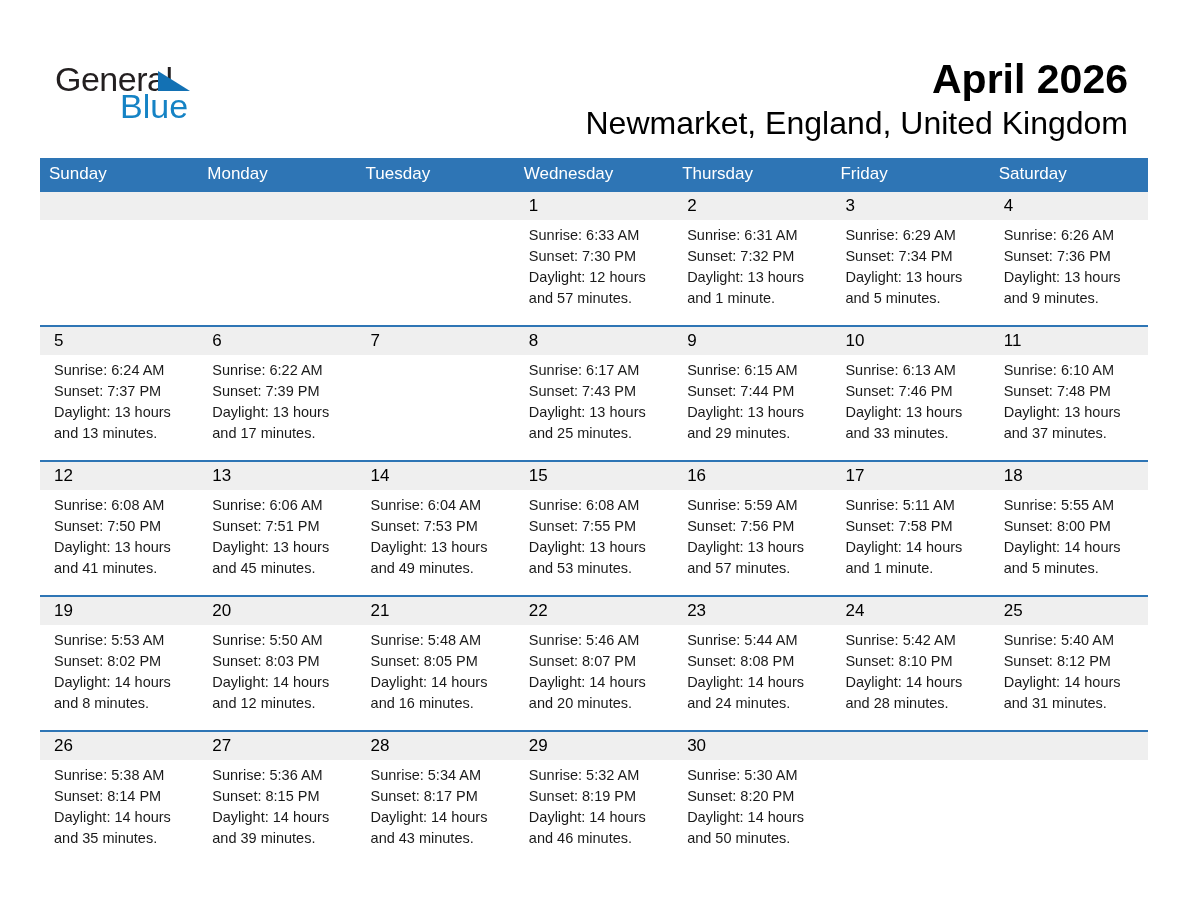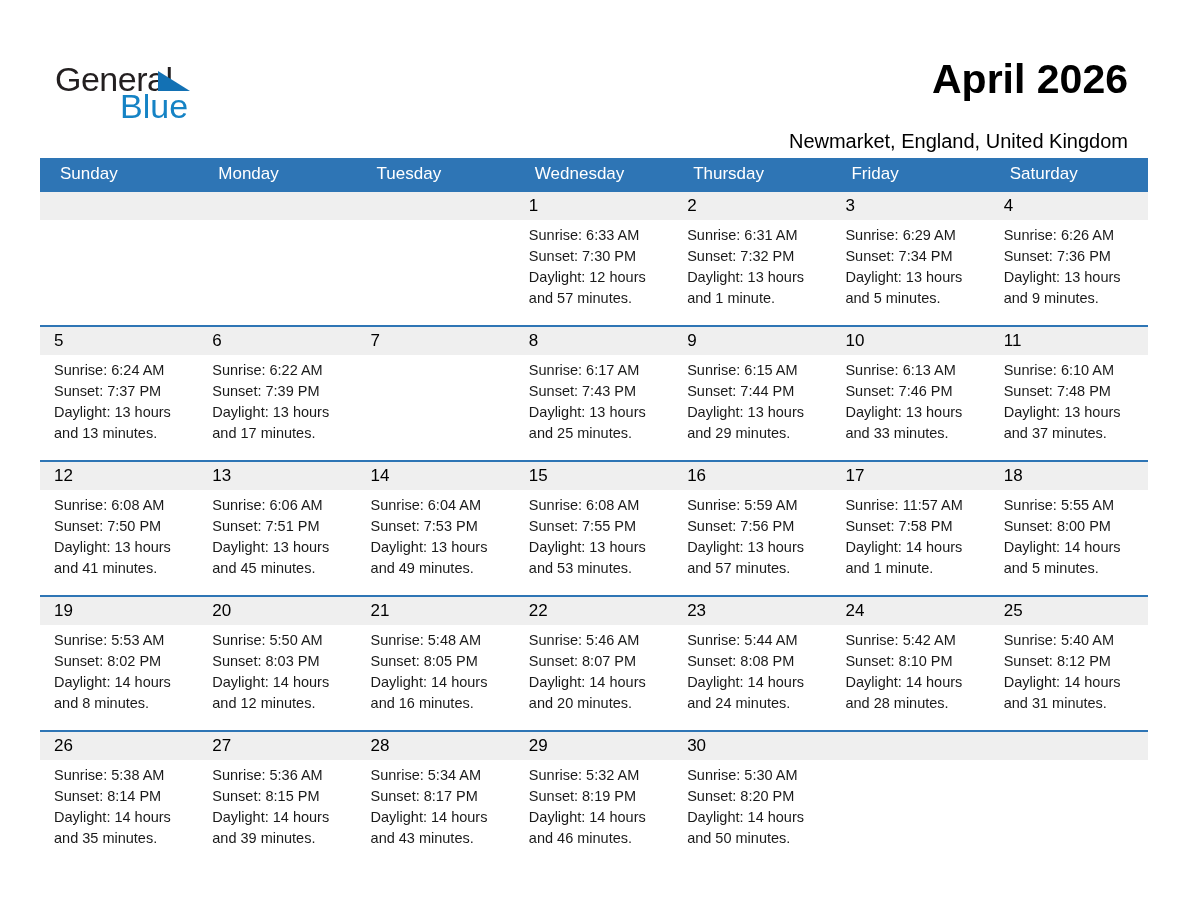--- a/index.html
+++ b/index.html
@@ -21,32 +21,32 @@
     position: absolute; left: 0; top: 0;
   }
   .logo-triangle { position: absolute; left: 103px; top: 11px; }
   .logo-blue {
     font-size: 34px; color: #1583c5;
     position: absolute; left: 65px; top: 27px; text-align: right;
   }
 
   .title-block { position: absolute; right: 60px; top: 55px; text-align: right; }
   .cal-title { font-size: 41px; color: #000; font-weight: 700; line-height: 48px; }
-  .cal-subtitle { font-size: 20px; color: #000; font-weight: 400; margin-top: 27px; }
+  .cal-subtitle { font-size: 32px; color: #000; font-weight: 400; margin-top: 2px; }
 
   
   .calendar { position: absolute; left: 40px; top: 158px; width: 1108px; }
 
   .weekday-row {
     display: grid; grid-template-columns: repeat(7, 1fr);
     background: #2e75b5; height: 32px;
   }
   .weekday-cell {
     color: #ffffff; font-size: 17px; line-height: 32px;
-    padding-left: 20px; overflow: hidden; white-space: nowrap;
+    padding-left: 9px; overflow: hidden; white-space: nowrap;
   }
 
   .week-row {
     display: grid; grid-template-columns: repeat(7, 1fr);
     border-top: 2px solid #2e75b5;
     height: 135px;
     background: #ffffff;
   }
   .day-cell { overflow: hidden; }
   .day-num {
@@ -223,21 +223,21 @@
             <div class="day-num">16</div>
             <div class="day-details">
               <div class="detail-line">Sunrise: 5:59 AM</div>
               <div class="detail-line">Sunset: 7:56 PM</div>
               <div class="detail-line">Daylight: 13 hours and 57 minutes.</div>
             </div>
           </div>
           <div class="day-cell">
             <div class="day-num">17</div>
             <div class="day-details">
-              <div class="detail-line">Sunrise: 11:57 AM</div>
+              <div class="detail-line">Sunrise: 5:11 AM</div>
               <div class="detail-line">Sunset: 7:58 PM</div>
               <div class="detail-line">Daylight: 14 hours and 1 minute.</div>
             </div>
           </div>
           <div class="day-cell">
             <div class="day-num">18</div>
             <div class="day-details">
               <div class="detail-line">Sunrise: 5:55 AM</div>
               <div class="detail-line">Sunset: 8:00 PM</div>
               <div class="detail-line">Daylight: 14 hours and 5 minutes.</div>

